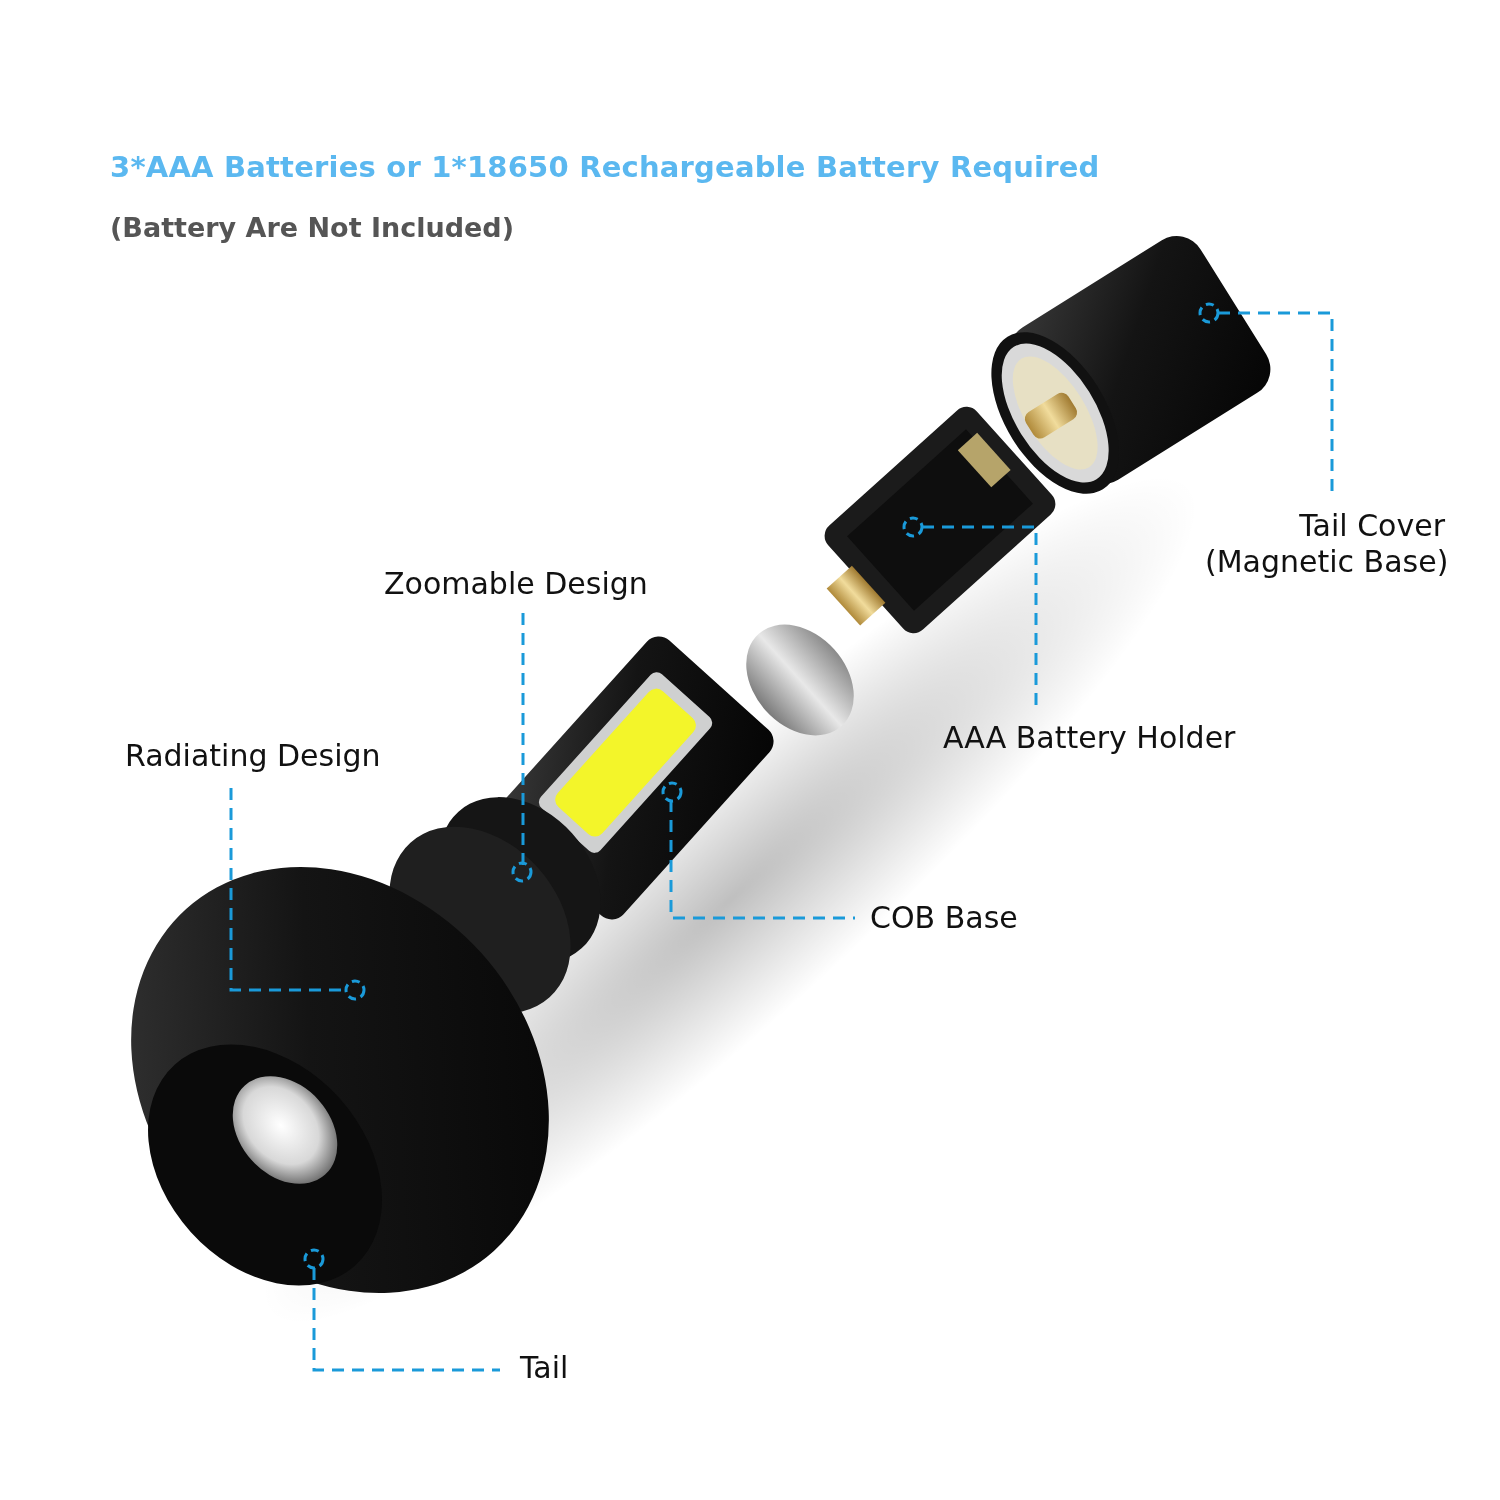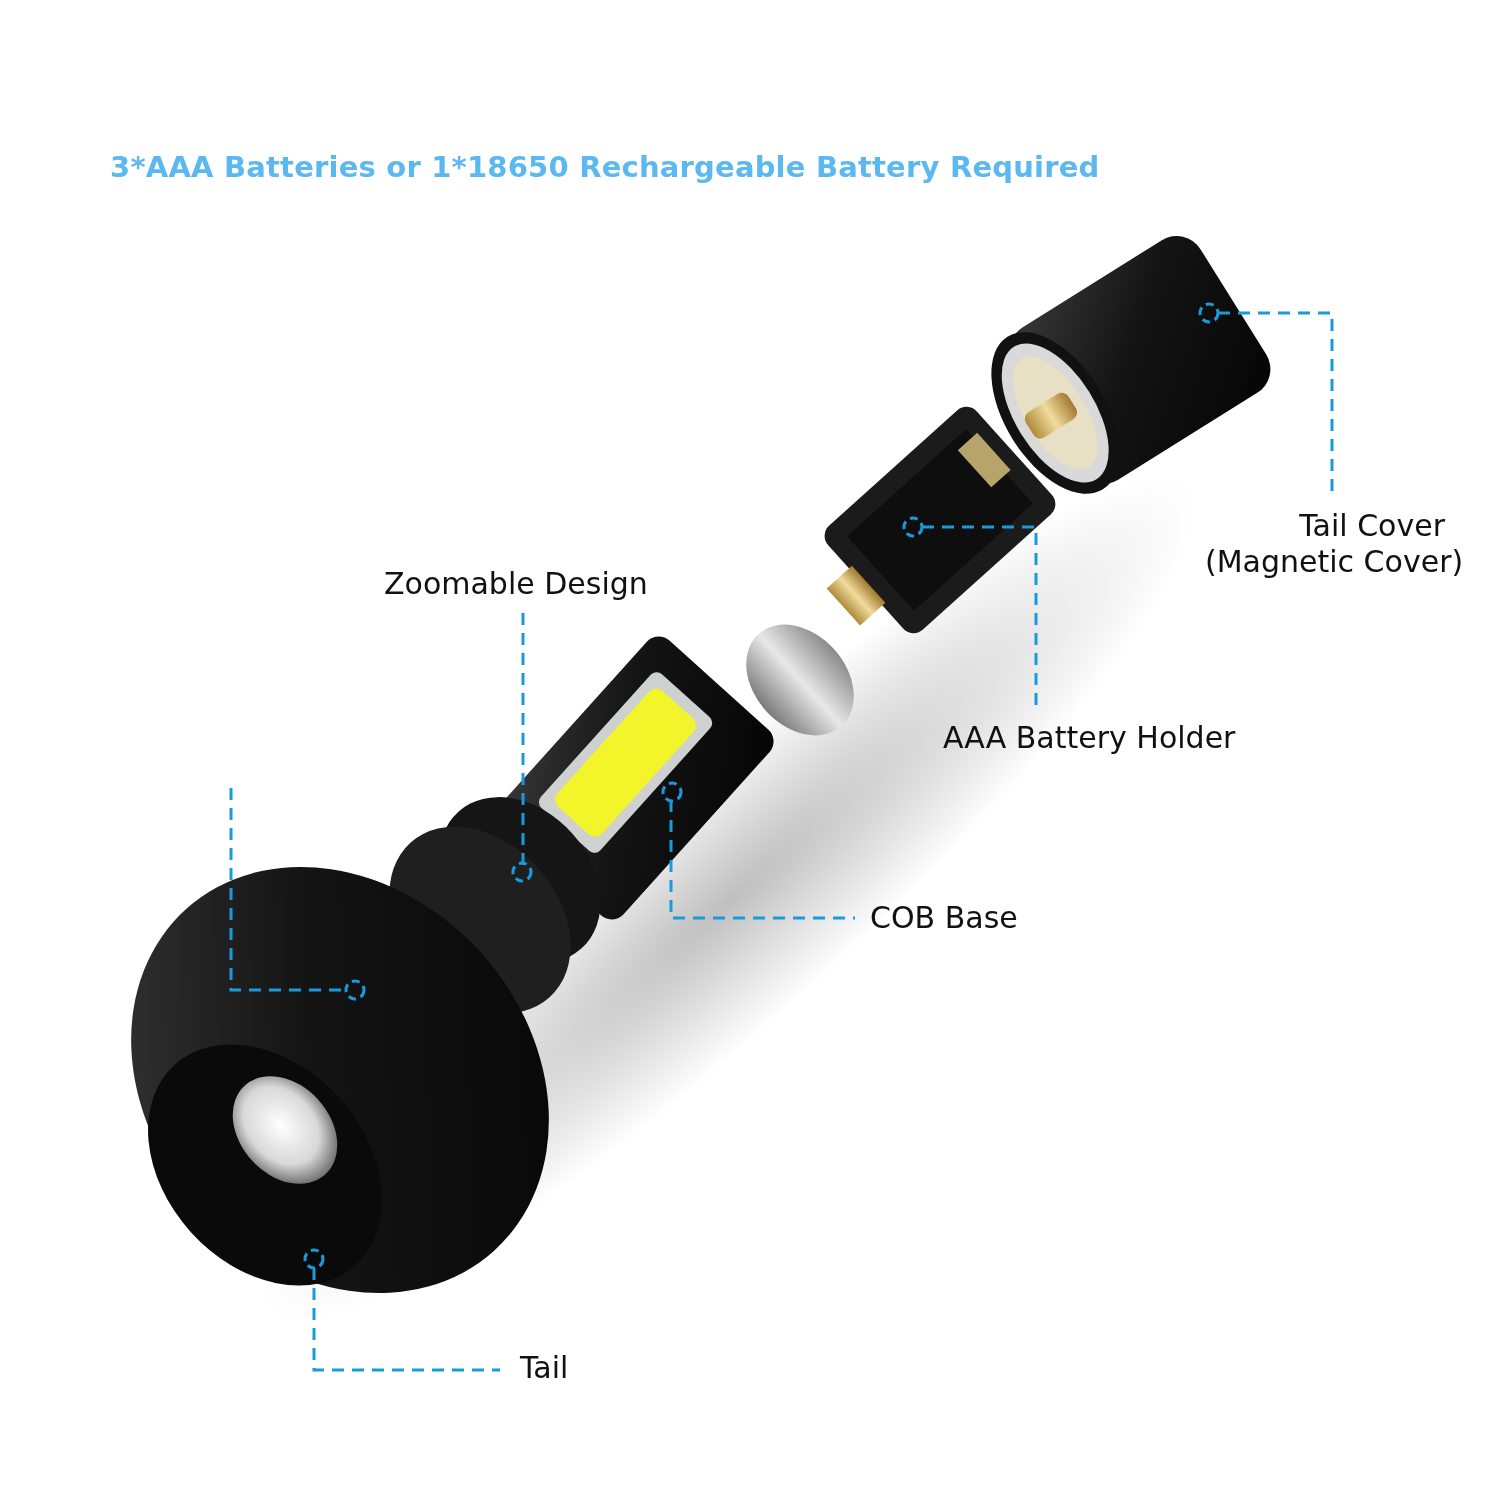--- a/index.html
+++ b/index.html
@@ -10,20 +10,21 @@
     .label { position: absolute; font-size: 30px; color: #111111; white-space: nowrap; font-family: "DejaVu Sans", sans-serif; font-weight: 400; line-height: 1.2; }
     .label.center { text-align: right; }
     svg.art { position: absolute; left: 0; top: 0; }
   </style>
 </head>
 <body>
 
 <div class="canvas">
 
   <div class="headline">3*AAA Batteries or 1*18650 Rechargeable Battery Required</div>
+  <div class="subline">(Battery Are Not Included)</div>
 
   <svg class="art" width="1500" height="1500" viewBox="0 0 1500 1500">
     <defs>
       <linearGradient id="bodyGrad" x1="0" y1="0" x2="1" y2="1">
         <stop offset="0" stop-color="#3a3a3a"></stop>
         <stop offset="0.45" stop-color="#141414"></stop>
         <stop offset="1" stop-color="#050505"></stop>
       </linearGradient>
       <linearGradient id="silverGrad" x1="0" y1="0" x2="1" y2="0">
         <stop offset="0" stop-color="#7a7a7a"></stop>
@@ -99,21 +100,22 @@
       <circle cx="903" cy="527" r="9"></circle>
       <circle cx="512" cy="872" r="9"></circle>
       <circle cx="345" cy="990" r="9"></circle>
       <circle cx="662" cy="792" r="9"></circle>
       <circle cx="304" cy="1259" r="9"></circle>
     </g>
   </svg>
 
   <div class="label center" style="left:1195px; top:508px; width:240px;">
     <div>Tail Cover</div>
-    <div>(Magnetic Cover)</div>
+    <div>(Magnetic Base)</div>
   </div>
 
   <div class="label" style="left:374px; top:558px;margin-top:8px;">Zoomable Design</div>
   <div class="label" style="left:915px; top:720px;margin-left:18px;">AAA Battery Holder</div>
+  <div class="label" style="left:115px; top:738px;">Radiating Design</div>
   <div class="label" style="left:860px; top:900px;">COB Base</div>
   <div class="label" style="left:510px; top:1350px;">Tail</div>
 
 </div>
 
 </body></html>

